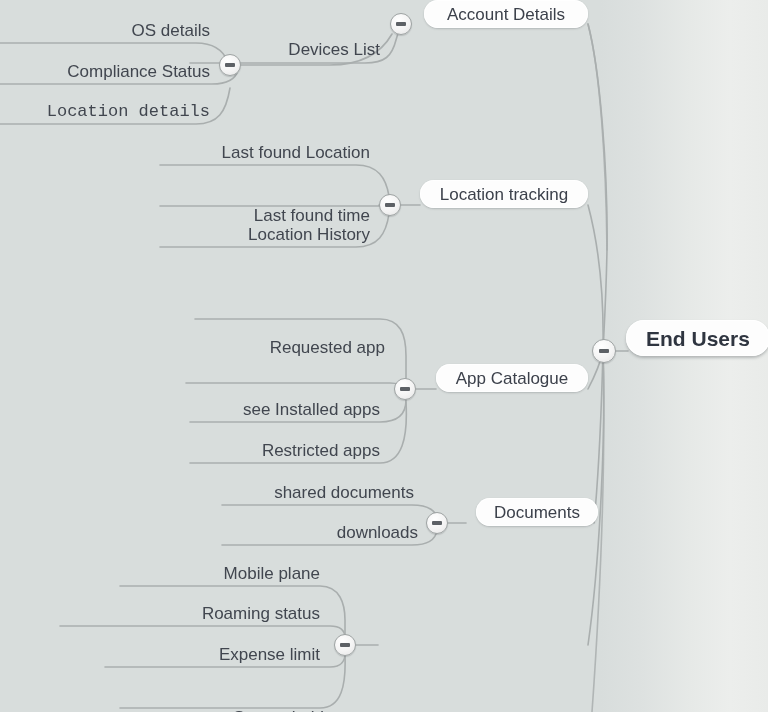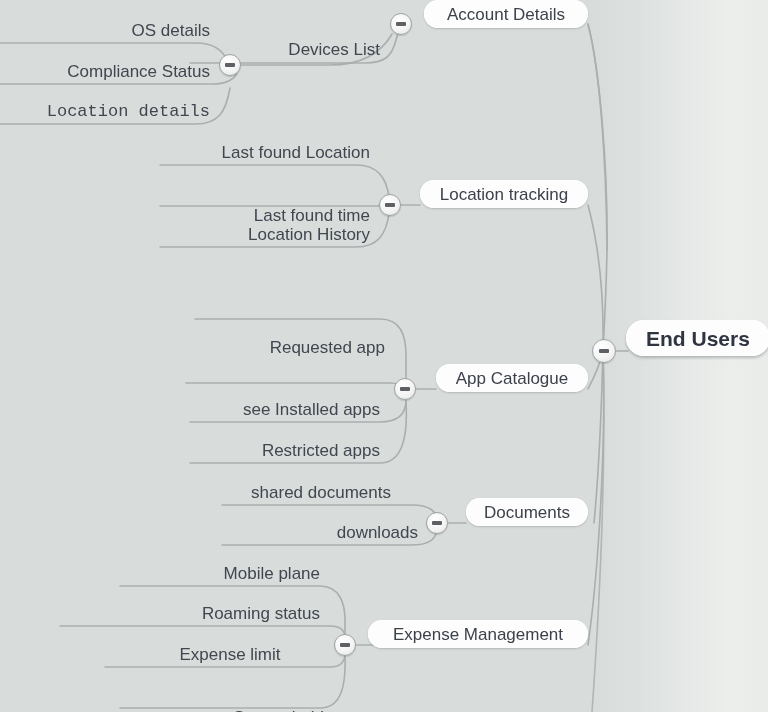--- a/index.html
+++ b/index.html
@@ -195,48 +195,45 @@
   <div class="leaf wrap" style="left:245px; top:337px; width:140px;">
     <span>Requested app</span>
   </div>
   <div class="leaf" style="left:200px; top:399px; width:180px;">
     <span>see Installed apps</span>
   </div>
   <div class="leaf" style="left:200px; top:440px; width:180px;">
     <span>Restricted apps</span>
   </div>
 
-  <div class="pill" style="left:466px; top:498px; width:122px;">
+  <div class="pill" style="left:476px; top:498px; width:122px;">
     <span>Documents</span>
   </div>
   <div class="toggle" style="left:426px; top:512px;">
     <span class="bar"></span>
   </div>
 
-  <div class="leaf" style="left:228px; top:482px; width:186px;text-align:center;">
+  <div class="leaf" style="left:228px; top:482px; width:186px;">
     <span>shared documents</span>
   </div>
   <div class="leaf" style="left:252px; top:522px; width:166px;">
     <span>downloads</span>
   </div>
 
-  <div class="pill" style="left:368px; top:620px; width:220px;">
-    <span>Expense Management</span>
-  </div>
   <div class="toggle" style="left:334px; top:634px;">
     <span class="bar"></span>
   </div>
 
   <div class="leaf" style="left:140px; top:563px; width:180px;">
     <span>Mobile plane</span>
   </div>
   <div class="leaf" style="left:135px; top:603px; width:185px;">
     <span>Roaming status</span>
   </div>
-  <div class="leaf" style="left:140px; top:644px; width:180px;text-align:center;">
+  <div class="leaf" style="left:140px; top:644px; width:180px;">
     <span>Expense limit</span>
   </div>
   <div class="leaf" style="left:144px; top:685px; width:180px;margin-top:22px;">
     <span>Set treshold</span>
   </div>
 
   <div class="toggle root-toggle" style="left:592px; top:339px;">
     <span class="bar"></span>
   </div>
   <div class="pill root" style="left:626px; top:320px;">

